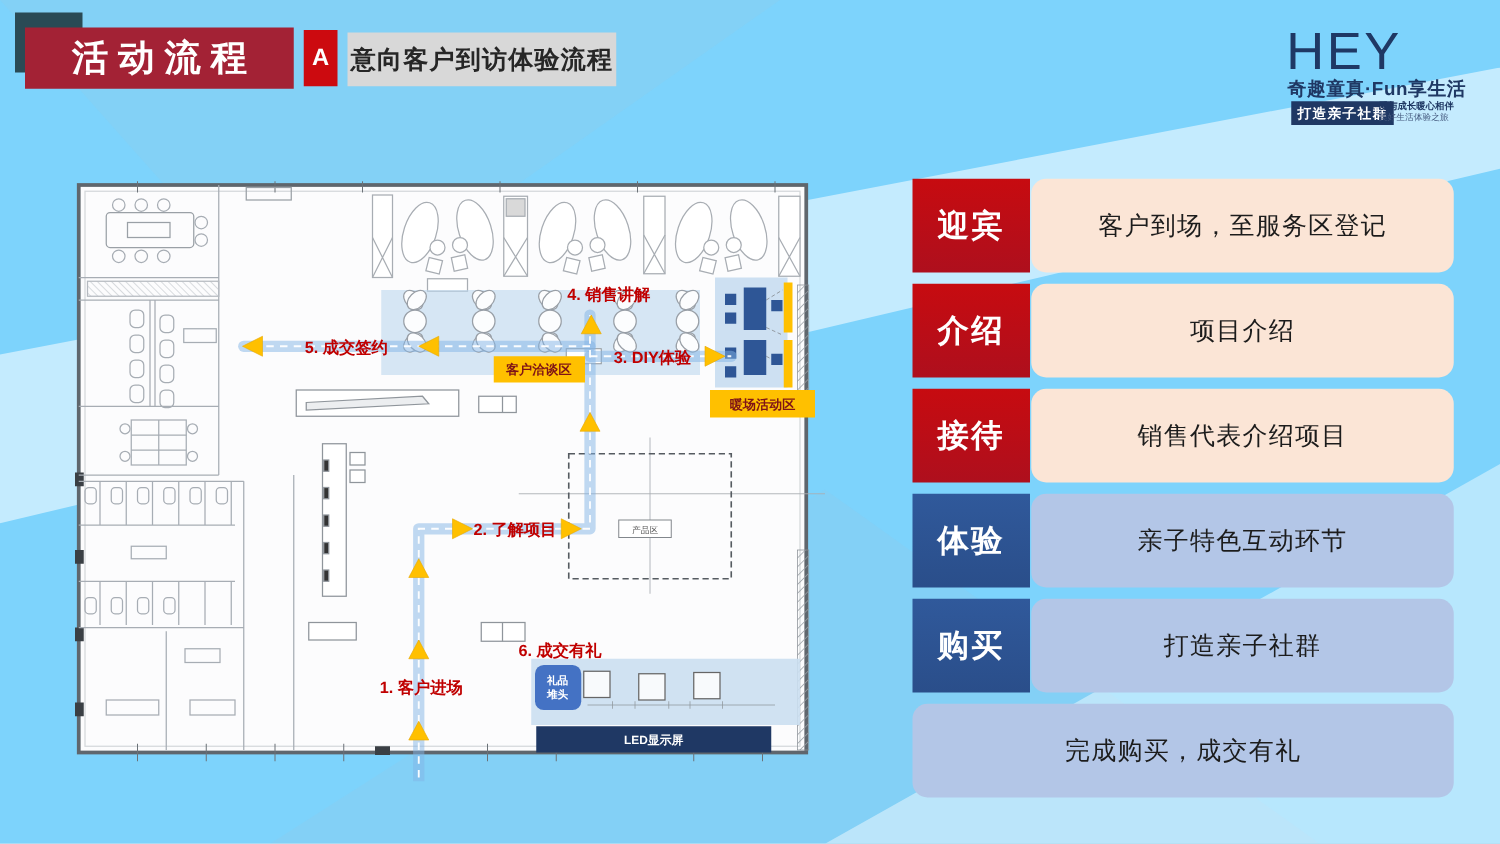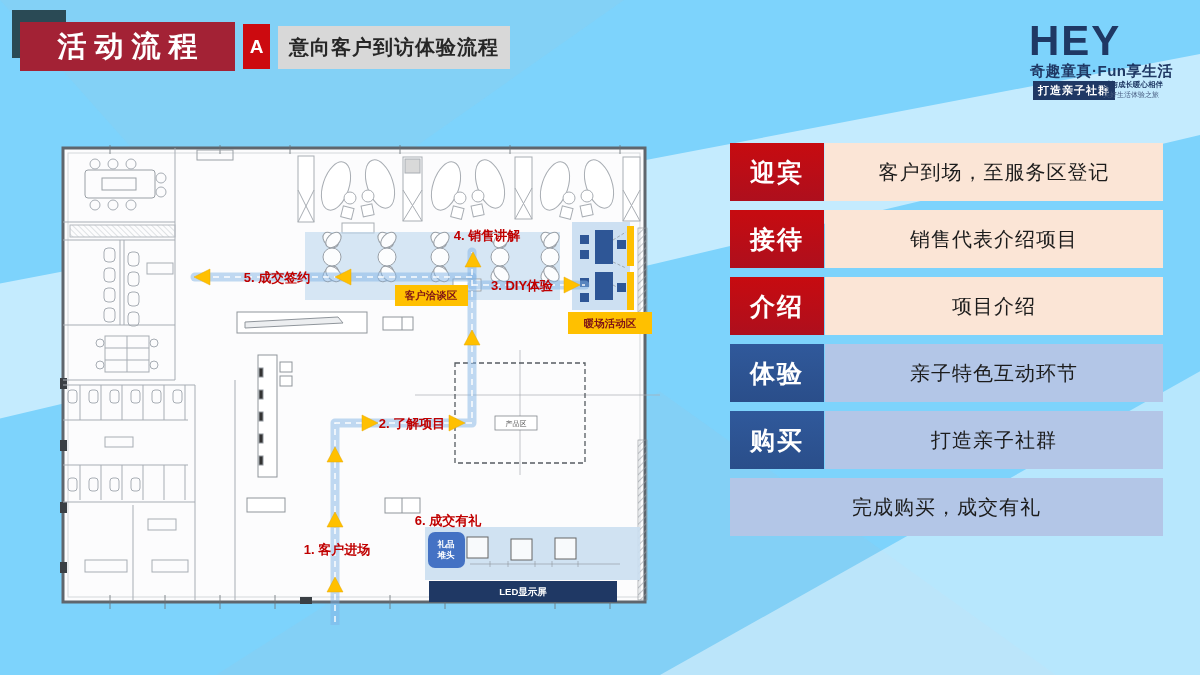--- a/index.html
+++ b/index.html
@@ -14,37 +14,37 @@
   .facet.f3{background:rgba(185,188,194,.10);clip-path:polygon(18% 100%,55% 58%,88% 100%);}
   .facet.f4{background:rgba(255,255,255,.45);clip-path:polygon(100% 55%,100% 100%,55% 100%);}
 
   .abs{position:absolute;}
   .deco-teal{left:12px;top:10px;width:54px;height:48px;background:#2A4A55;}
   .banner{left:20px;top:22px;width:215px;height:49px;background:#A32235;color:#fff;
     font-size:29px;font-weight:700;letter-spacing:8px;display:flex;align-items:center;
     justify-content:center;padding-left:8px;box-sizing:border-box;}
   .section-a{left:243px;top:24px;width:27px;height:45px;background:#CC0A0F;color:#fff;
     font-size:19px;font-weight:700;display:flex;align-items:center;justify-content:center;}
-  .subtitle{left:278px;top:26px;width:232px;height:43px;background:#D8D8D8;color:#262626;
+  .subtitle{left:278px;top:26px;width:215px;height:43px;background:#D8D8D8;color:#262626;
     font-size:20px;font-weight:700;letter-spacing:1px;display:flex;align-items:center;justify-content:center;}
 
-  .brand{left:1029px;top:20px;font-size:42px;font-weight:700;color:#1F3864;letter-spacing:2px;line-height:1;}
+  .brand{left:1029px;top:20px;font-size:42px;font-weight:400;color:#1F3864;letter-spacing:2px;line-height:1;}
   .tagline{left:1030px;top:62px;font-size:15px;font-weight:700;color:#1F3864;letter-spacing:.5px;white-space:nowrap;}
   .badge{left:1033px;top:81px;background:#1F3864;color:#fff;font-size:11px;font-weight:700;
     padding:2px 5px;letter-spacing:1px;}
   .slogans{left:1103px;top:80px;line-height:1.3;white-space:nowrap;}
   .slogan1{display:block;font-size:7.5px;font-weight:700;color:#1F3864;}
   .slogan2{display:block;font-size:7px;color:#44597e;}
 
   .flow-table{left:683px;top:143px;width:480px;display:flex;flex-direction:column;gap:9px;}
-  .flow-row{display:flex;gap:1px;height:58px;padding-left:47px;}
+  .flow-row{display:flex;gap:1px;height:75px;padding-left:47px;}
   .stage{width:94px;display:flex;align-items:center;justify-content:center;color:#fff;
     font-size:25px;font-weight:700;letter-spacing:2px;flex:none;}
   .desc{flex:1;display:flex;align-items:center;justify-content:center;font-size:20px;
-    color:#1c1c1c;letter-spacing:1px;}
+    color:#1c1c1c;letter-spacing:1px;border-radius:12px;}
   .row-red  .stage{background:linear-gradient(180deg,#C70B10,#AE0F1d);}
   .row-red  .desc{background:#FBE5D6;}
   .row-blue .stage{background:linear-gradient(180deg,#30599B,#2A4E8A);}
   .row-blue .desc{background:#B3C6E7;}
 
   svg text{font-family:"Liberation Sans","DejaVu Sans",sans-serif;}
   .step-text{fill:#C00000;font-size:13px;font-weight:700;}
   .zone-text{fill:#7F1416;font-size:10.5px;font-weight:700;}
 </style>
 </head>
@@ -315,26 +315,26 @@
       <text x="388" y="385" class="step-text" text-anchor="middle">6. 成交有礼</text>
     </g>
   </svg>
 
   <div class="abs flow-table">
     <div class="flow-row row-red">
       <div class="stage">迎宾</div>
       <div class="desc">客户到场，至服务区登记</div>
     </div>
     <div class="flow-row row-red">
+      <div class="stage">介绍</div>
+      <div class="desc">项目介绍</div>
+    </div>
+    <div class="flow-row row-red">
       <div class="stage">接待</div>
       <div class="desc">销售代表介绍项目</div>
-    </div>
-    <div class="flow-row row-red">
-      <div class="stage">介绍</div>
-      <div class="desc">项目介绍</div>
     </div>
     <div class="flow-row row-blue">
       <div class="stage">体验</div>
       <div class="desc">亲子特色互动环节</div>
     </div>
     <div class="flow-row row-blue">
       <div class="stage">购买</div>
       <div class="desc">打造亲子社群</div>
     </div>
     <div class="flow-row row-blue">

